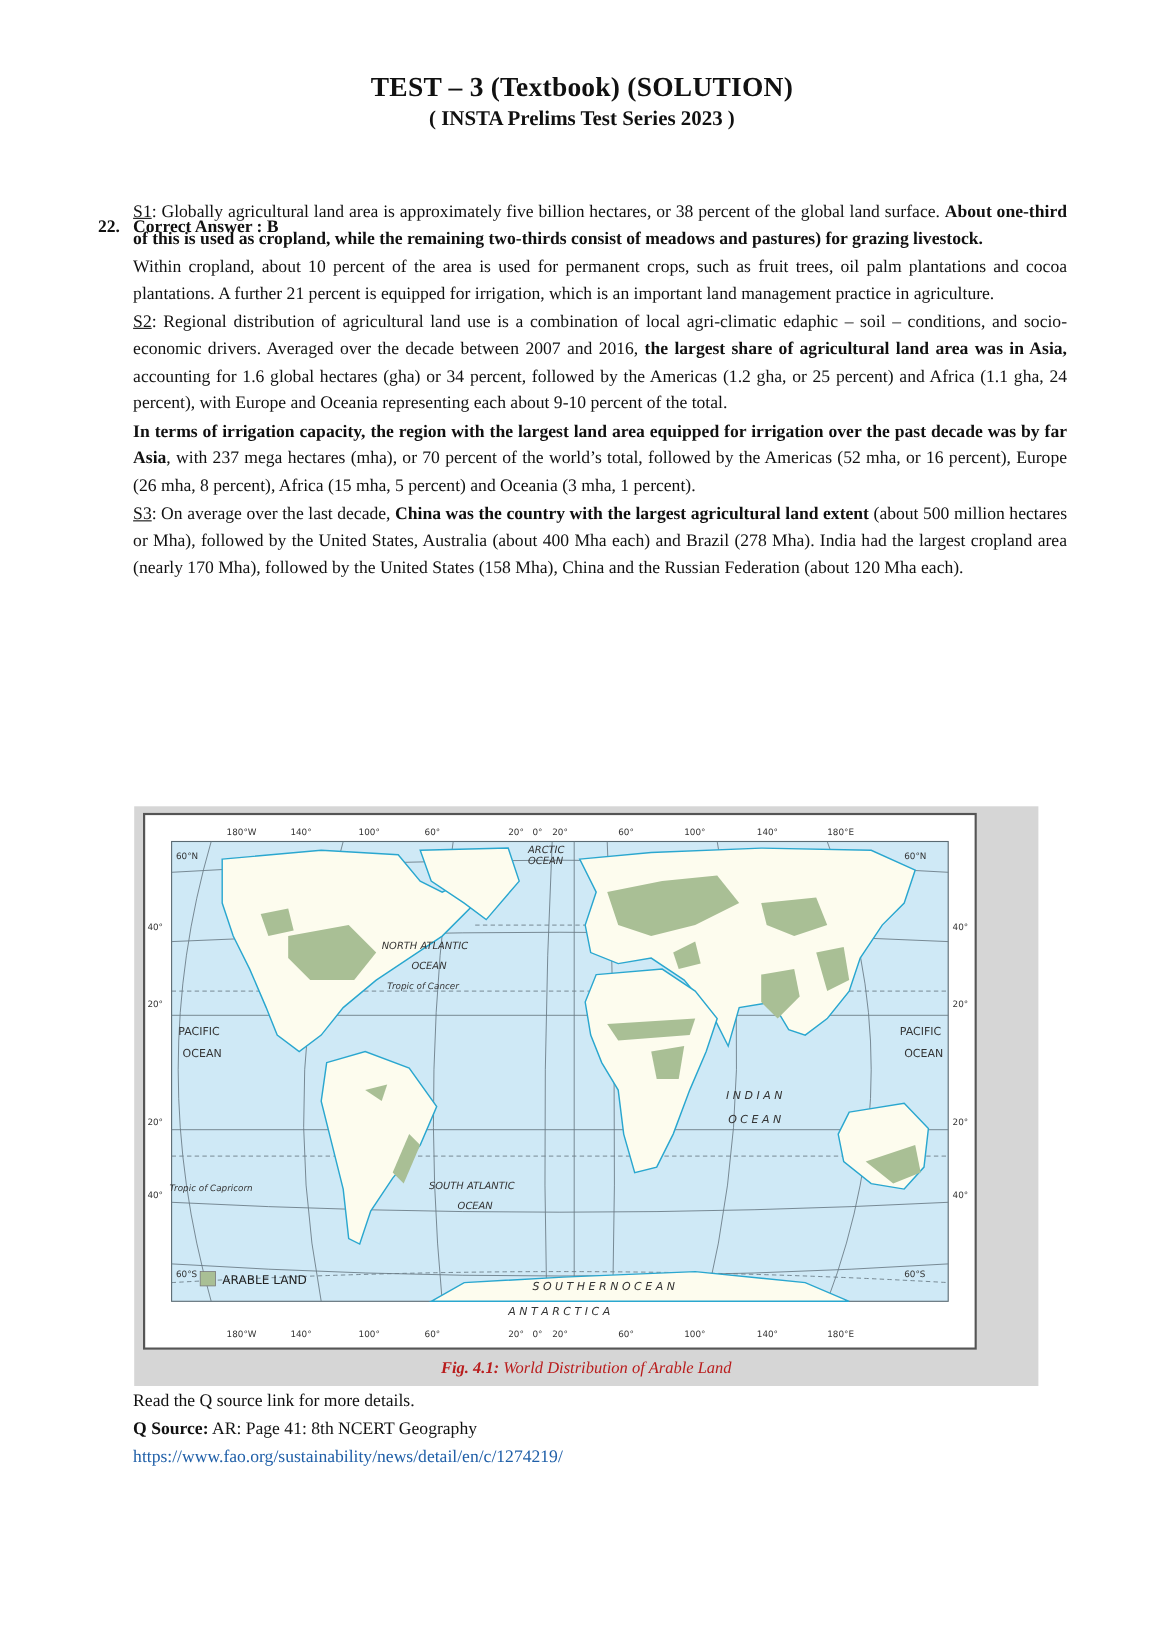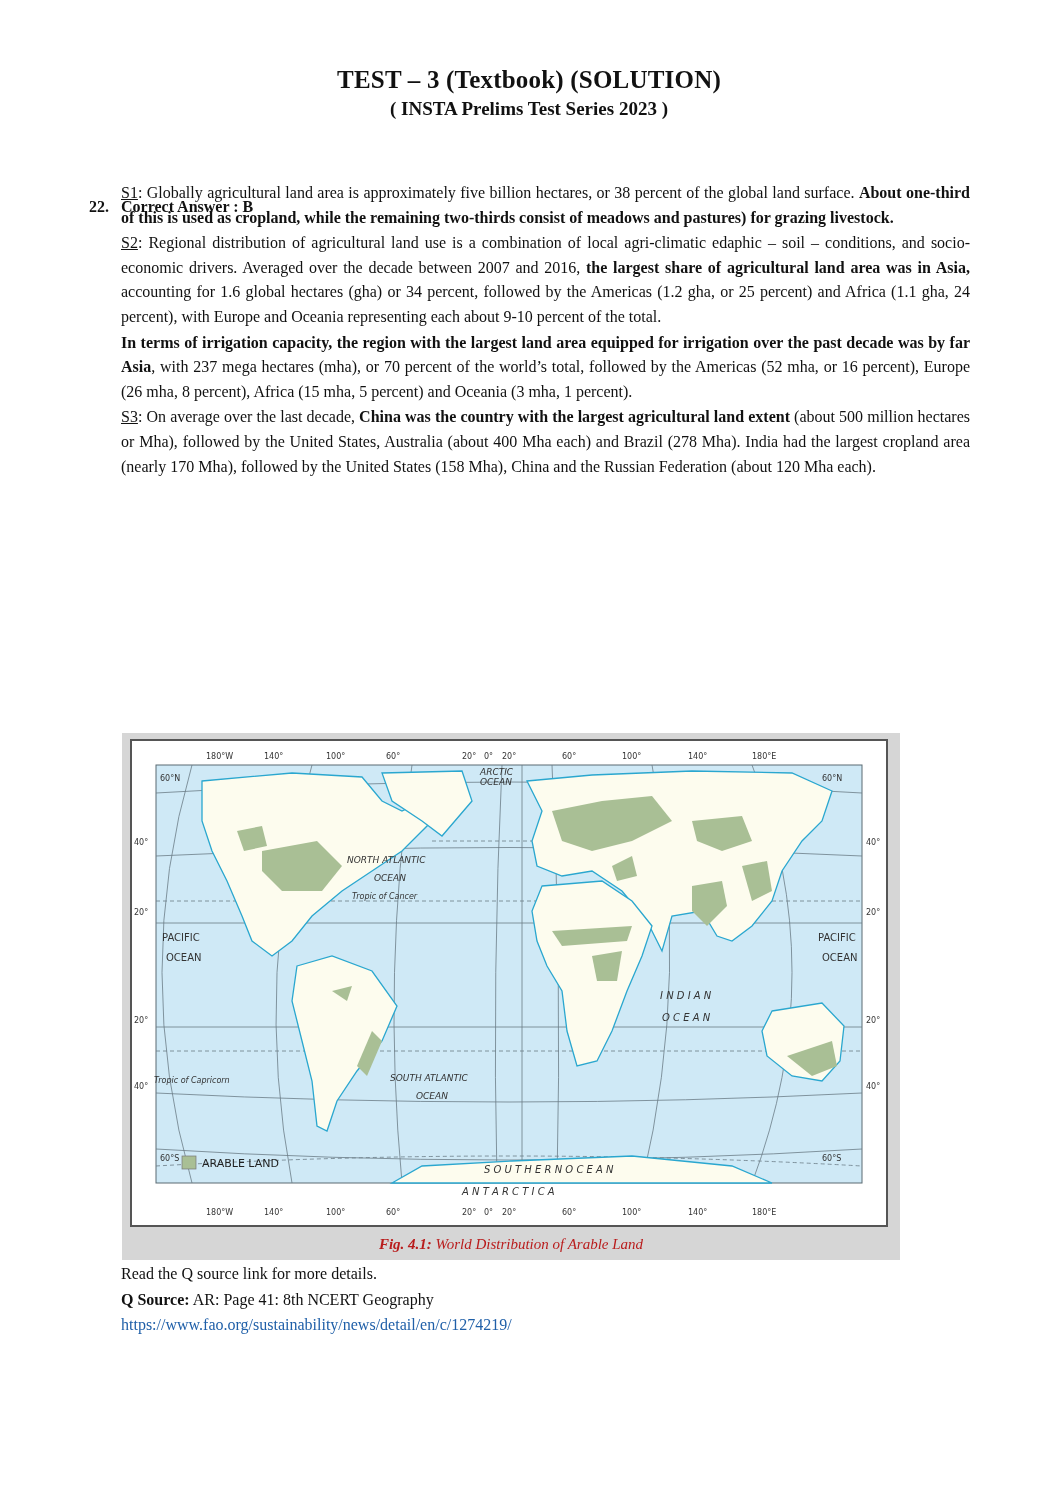--- a/index.html
+++ b/index.html
@@ -8,21 +8,21 @@
   .title { position: absolute; left: 0; width: 1058px; text-align: center; font-weight: bold; }
   .t1 { top: 66px; font-size: 25px; letter-spacing: 0.2px; }
   .t2 { top: 98px; font-size: 19px; }
   .qhead { position: absolute; left: 89px; top: 158px; font-size: 16px; font-weight: bold; margin-top: 40px; }
   .qhead .num { display: inline-block; width: 32px; }
   .content { position: absolute; left: 121px; top: 181px; width: 849px; font-size: 16px; line-height: 24.6px; }
   .content p { margin: 0; text-align: justify; }
   .content p.gap { margin-top: 1px; }
   .u { text-decoration: underline; }
   b { font-weight: bold; }
-  .mapbox { position: absolute; left: 122px; top: 733px; width: 778px; height: 527px; background: #d6d6d6; }
+  .mapbox { position: absolute; left: 122px; top: 733px; width: 778px; height: 527px; background: #d6d6d6; padding-left: 44px; }
   .mapframe { position: absolute; left: 8px; top: 6px; width: 758px; height: 488px; background: #fff; border: 2px solid #555; box-sizing: border-box; }
   .mapframe svg { position: absolute; left: 0; top: 0; }
   .caption { position: absolute; left: 0; width: 100%; top: 503px; text-align: center; font-size: 15px; font-style: italic; color: #b91c1c; }
   .caption b { font-style: italic; }
   .foot { position: absolute; left: 121px; font-size: 16px; }
   .f1 { top: 1265px; }
   .f2 { top: 1291px; }
   .f3 { top: 1316px; color: #1f5fa8; }
   .lbl { font-family: "DejaVu Sans", sans-serif; }
 </style>
@@ -31,20 +31,21 @@
 
 <div class="title t1">TEST – 3 (Textbook) (SOLUTION)</div>
 <div class="title t2">( INSTA Prelims Test Series 2023 )</div>
 
 <div class="qhead">
   <span class="num">22.</span><span>Correct Answer : B</span>
 </div>
 
 <div class="content">
   <p><span class="u">S1</span><span>: Globally agricultural land area is approximately five billion hectares, or 38 percent of the global land surface. </span><b>About one-third of this is used as cropland, while the remaining two-thirds consist of meadows and pastures) for grazing livestock.</b></p>
+  <p class="gap">Within cropland, about 10 percent of the area is used for permanent crops, such as fruit trees, oil palm plantations and cocoa plantations. A further 21 percent is equipped for irrigation, which is an important land management practice in agriculture.</p>
   <p class="gap"><span class="u">S2</span><span>: Regional distribution of agricultural land use is a combination of local agri-climatic edaphic – soil – conditions, and socio-economic drivers. Averaged over the decade between 2007 and 2016, </span><b>the largest share of agricultural land area was in Asia,</b><span> accounting for 1.6 global hectares (gha) or 34 percent, followed by the Americas (1.2 gha, or 25 percent) and Africa (1.1 gha, 24 percent), with Europe and Oceania representing each about 9-10 percent of the total.</span></p>
   <p class="gap"><b>In terms of irrigation capacity, the region with the largest land area equipped for irrigation over the past decade was by far Asia</b><span>, with 237 mega hectares (mha), or 70 percent of the world’s total, followed by the Americas (52 mha, or 16 percent), Europe (26 mha, 8 percent), Africa (15 mha, 5 percent) and Oceania (3 mha, 1 percent).</span></p>
   <p class="gap"><span class="u">S3</span><span>: On average over the last decade, </span><b>China was the country with the largest agricultural land extent</b><span> (about 500 million hectares or Mha), followed by the United States, Australia (about 400 Mha each) and Brazil (278 Mha). India had the largest cropland area (nearly 170 Mha), followed by the United States (158 Mha), China and the Russian Federation (about 120 Mha each).</span></p>
 </div>
 
 <div class="mapbox">
   <div class="mapframe">
     <svg width="754" height="484" viewBox="0 0 754 484">
 
       <rect x="24" y="24" width="706" height="418" fill="#cfe9f6" stroke="#5a6a72" stroke-width="1"></rect>

